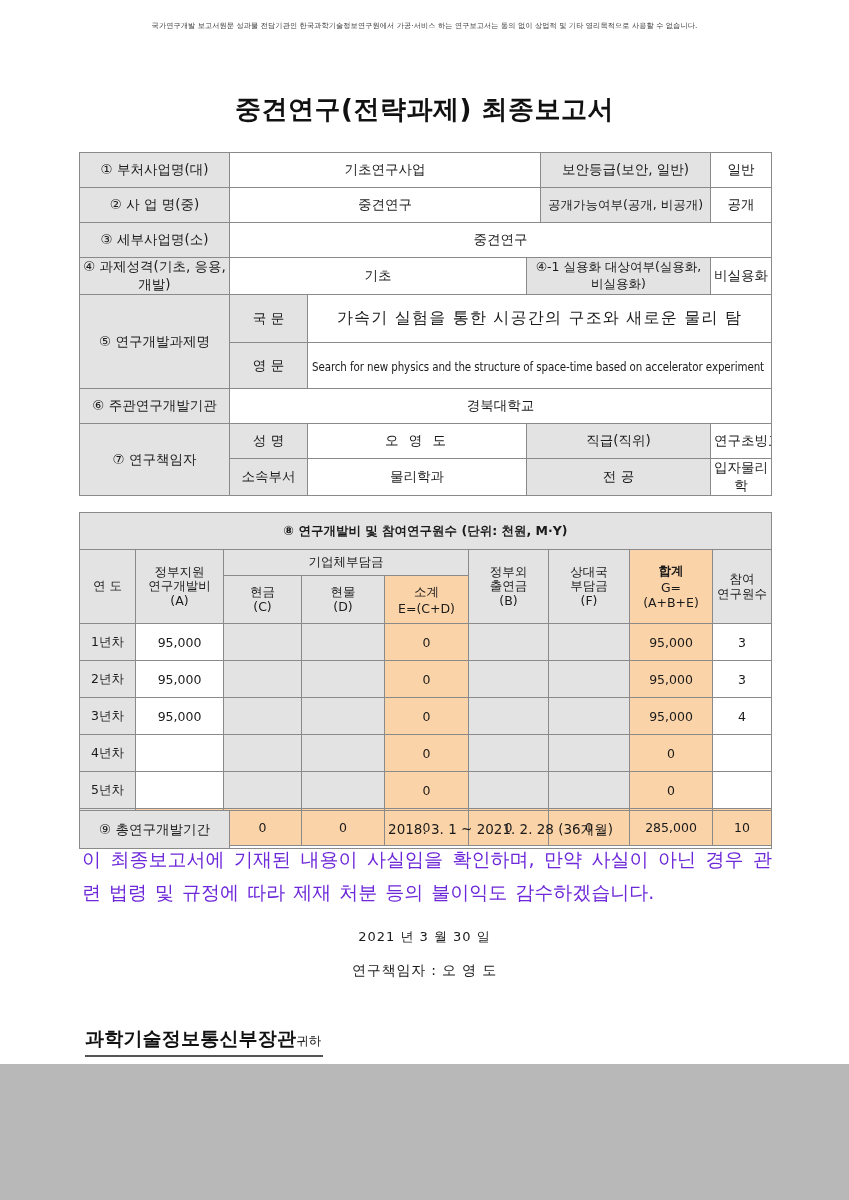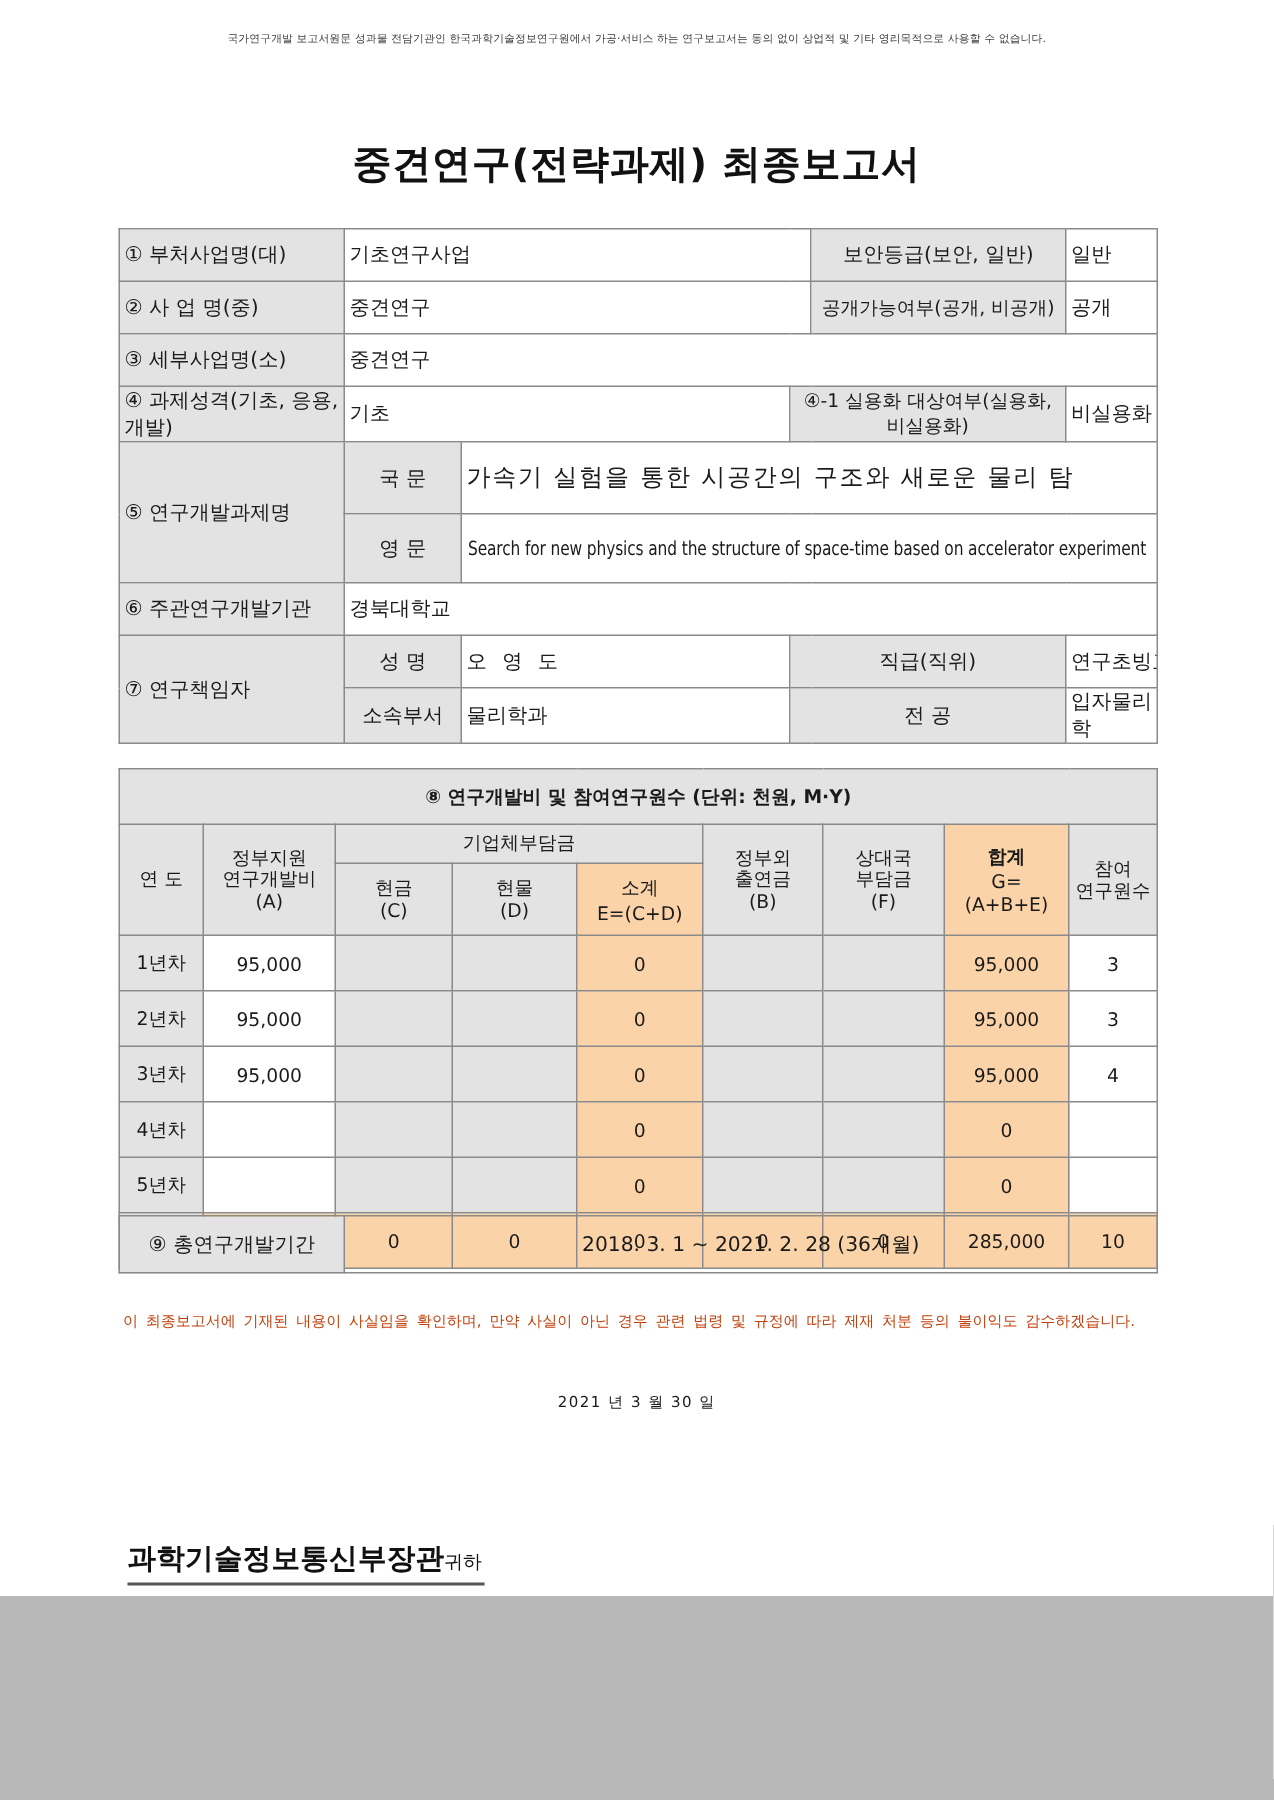--- a/index.html
+++ b/index.html
@@ -48,20 +48,21 @@
     left: 79px;
     top: 152px;
     width: 692px;
     border-collapse: collapse;
     table-layout: fixed;
   }
   table.main td {
     border: 1px solid #8a8a8a;
     font-size: 13.5px;
     color: #1a1a1a;
+    text-align: center;
     vertical-align: middle;
     padding: 0 3px;
     height: 35px;
     box-sizing: border-box;
     overflow: hidden;
   }
   .lbl { background: #e3e3e3; text-align: left; padding-left: 10px; }
   .lbl-c { background: #e3e3e3; text-align: center; }
   .outer-top { border-top: 2px solid #3d3d3d; }
   .outer-bot { border-bottom: 2px solid #3d3d3d; }
@@ -112,34 +113,34 @@
     text-align: center;
     vertical-align: middle;
     height: 38px;
     box-sizing: border-box;
     color: #1a1a1a;
   }
 
   .declaration {
     position: absolute;
     left: 82px;
-    top: 873px;
+    top: 843px;
     width: 690px;
-    font-size: 10px;
+    font-size: 19px;
     line-height: 1.75;
-    color: #c2410c;
+    color: #6d28d9;
     text-align: justify;
     text-align-last: left;
     word-spacing: 2px;
   }
   .sig-date {
     position: absolute;
     left: 0; top: 928px; width: 849px;
     text-align: center;
-    font-size: 10px;
+    font-size: 13px;
     color: #1a1a1a;
     letter-spacing: 1px;
   }
   .sig-pi {
     position: absolute;
     left: 0; top: 962px; width: 849px;
     text-align: center;
     font-size: 14px;
     color: #1a1a1a;
     letter-spacing: 0.8px;
@@ -413,20 +414,21 @@
       <tr>
         <td class="lbl-c outer-l outer-bot outer-top">⑨  총연구개발기간</td>
         <td class="outer-r outer-bot outer-top">2018. 3. 1 ~ 2021. 2. 28 (36개월)</td>
       </tr>
     </tbody>
   </table>
 
   <div class="declaration">이 최종보고서에 기재된 내용이 사실임을 확인하며, 만약 사실이 아닌 경우 관련 법령 및 규정에 따라 제재 처분 등의 불이익도 감수하겠습니다.</div>
 
   <div class="sig-date">2021   년   3 월  30 일</div>
+  <div class="sig-pi">연구책임자 :  오  영  도</div>
 
   <div class="minister">
     <span>과학기술정보통신부장관</span><span class="suffix">귀하</span>
   </div>
 
 
   <div class="pageno">- 1 -</div>
 </div>
 
 </body></html>

